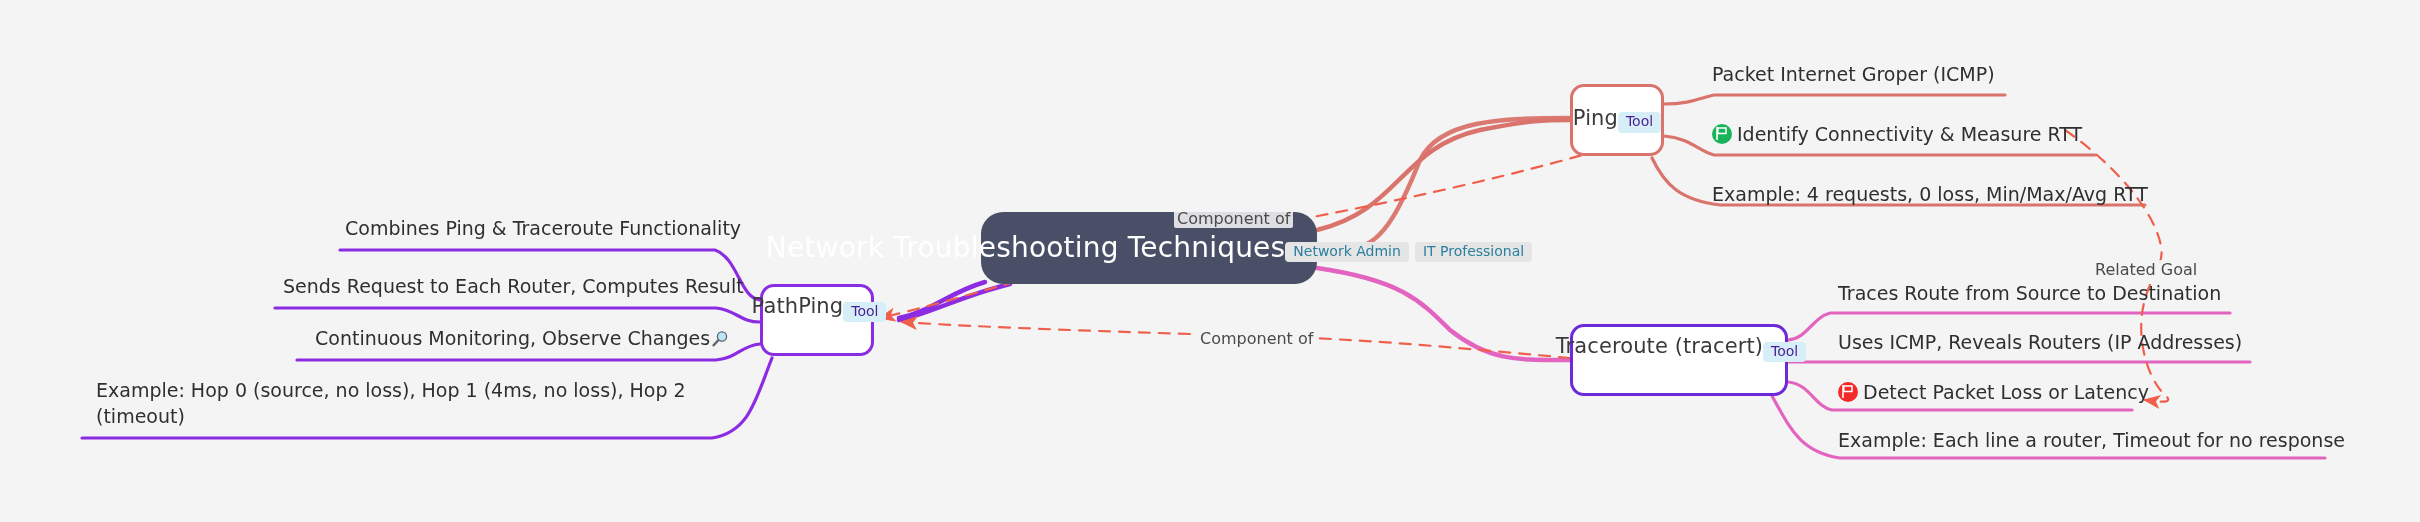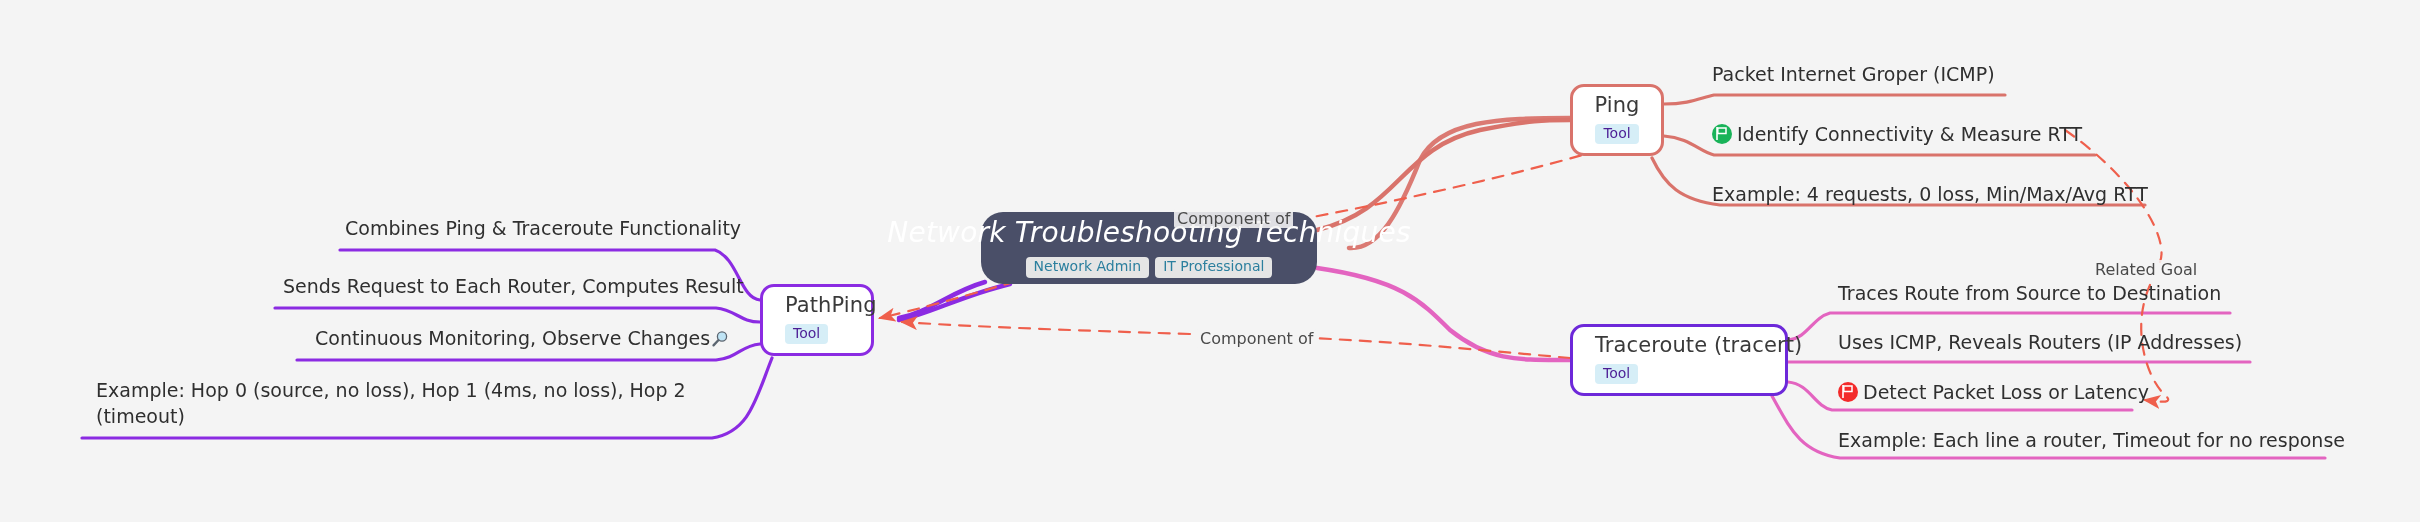--- a/index.html
+++ b/index.html
@@ -29,21 +29,21 @@
     z-index: 1;
   }
 
   
   .node {
     position: absolute;
     z-index: 3;
     background: #ffffff;
     border-radius: 14px;
     display: flex;
-    flex-direction: column;
+    flex-direction: row;
     align-items: flex-start;
     justify-content: center;
     padding: 10px 18px 12px 18px;
     line-height: 1.1;
   }
   .node-title {
     color: #3a3a3a;
     font-size: 21px;
     white-space: nowrap;
     letter-spacing: 0.1px;
@@ -69,21 +69,20 @@
     align-items: center;
     justify-content: center;
     z-index: 4;
   }
   #root-node .root-title {
     color: #ffffff;
     font-size: 28px;
     white-space: nowrap;
     font-weight: 400;
     letter-spacing: 0.2px;
-    font-style: italic;
   }
   #root-node .node-tags { margin-top: 8px; justify-content: center; }
   #root-node .tag { background: #e5e5e5; color: #2b7f9e; font-size: 14px; }
 
   #ping-node {
     left: 1570px; top: 84px;
     width: 94px; height: 72px;
     border: 3px solid #d9736b;
     align-items: center;
     padding: 8px 10px 10px 10px;

